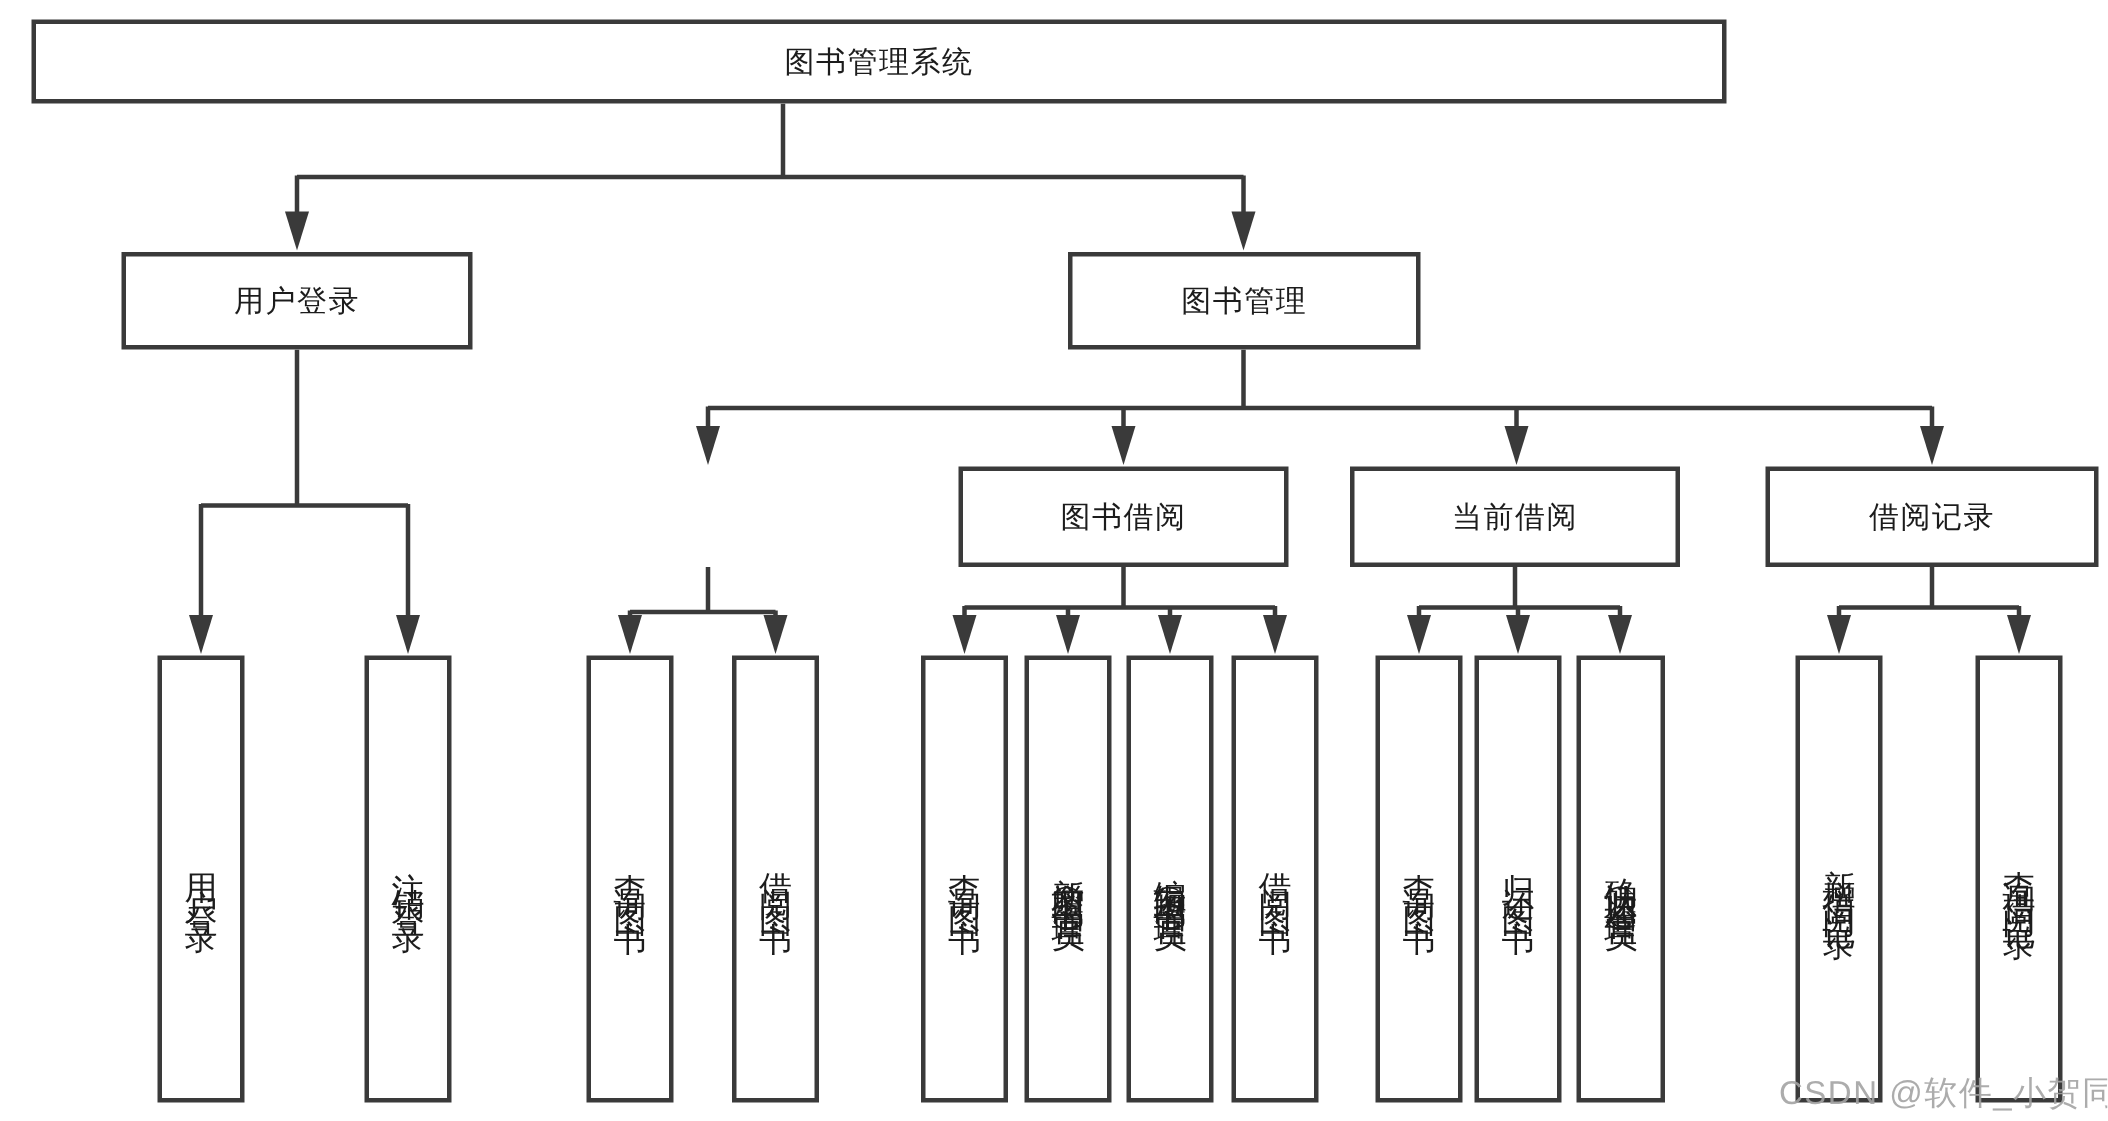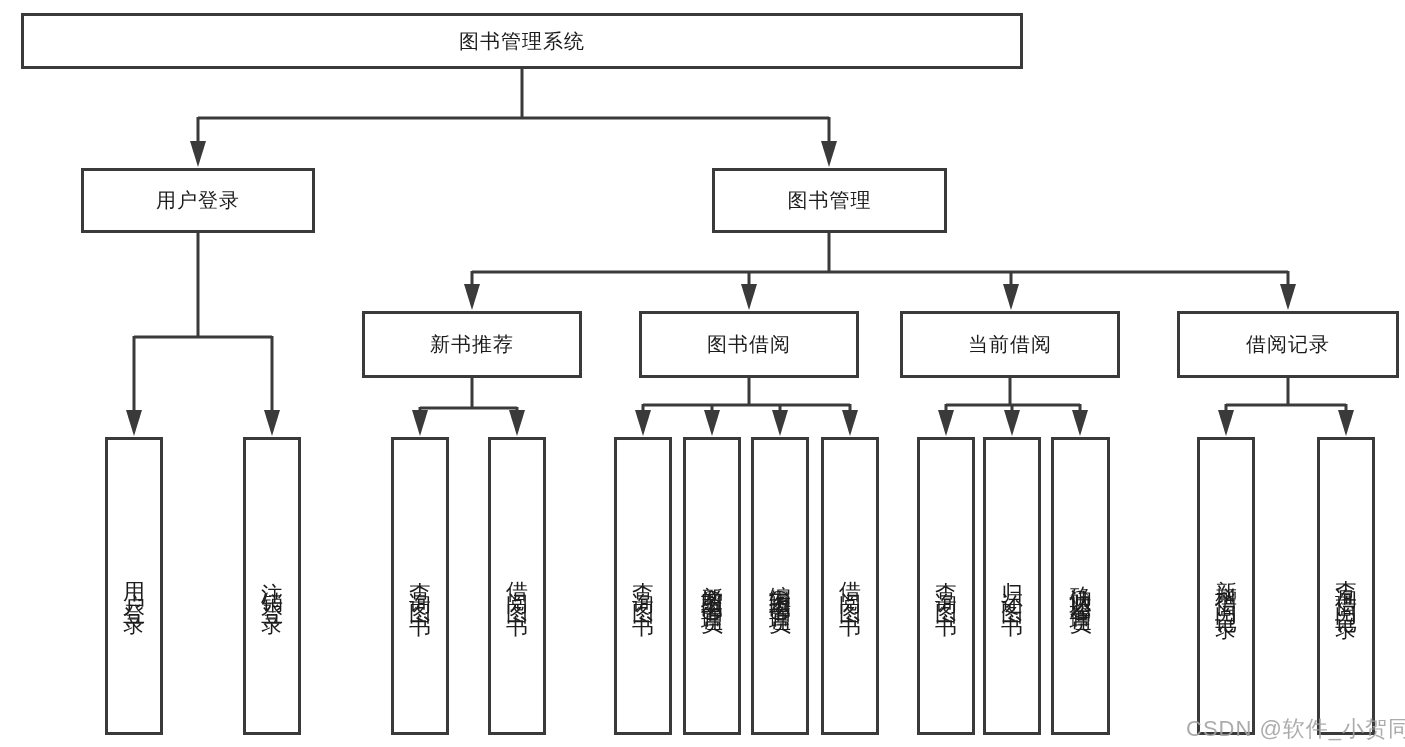--- a/index.html
+++ b/index.html
@@ -21,21 +21,21 @@
     box-sizing: border-box;
     background: #ffffff;
     border: 3px solid #3a3a3a;
     display: flex;
     align-items: center;
     justify-content: center;
     color: #1c1c1c;
     z-index: 1;
   }
   .hbox { font-size: 20px; letter-spacing: 1px; }
-  .root  { left: 21px;  top: 13px;  width: 1002px; height: 56px; }
+  .root  { left: 21px;  top: 13px;  width: 1130px; height: 56px; }
   .lvl2-user { left: 81px;  top: 168px; width: 234px; height: 65px; }
   .lvl2-book { left: 712px; top: 168px; width: 235px; height: 65px; justify-content: center; }
   .lvl3-rec  { left: 362px; top: 311px; width: 220px; height: 67px; }
   .lvl3-bor  { left: 639px; top: 311px; width: 220px; height: 67px; }
   .lvl3-cur  { left: 900px; top: 311px; width: 220px; height: 67px; }
   .lvl3-hist { left: 1177px; top: 311px; width: 222px; height: 67px; }
   .leaf {
     top: 437px;
     width: 58px;
     height: 298px;
@@ -123,23 +123,20 @@
     <span>图书管理系统</span>
   </div>
 
   <div class="box hbox lvl2-user">
     <span>用户登录</span>
   </div>
   <div class="box hbox lvl2-book">
     <span>图书管理</span>
   </div>
 
-  <div class="box hbox lvl3-rec">
-    <span>新书推荐</span>
-  </div>
   <div class="box hbox lvl3-cur">
     <span>当前借阅</span>
   </div>
   <div class="box hbox lvl3-bor">
     <span>图书借阅</span>
   </div>
   <div class="box hbox lvl3-hist">
     <span>借阅记录</span>
   </div>
 

